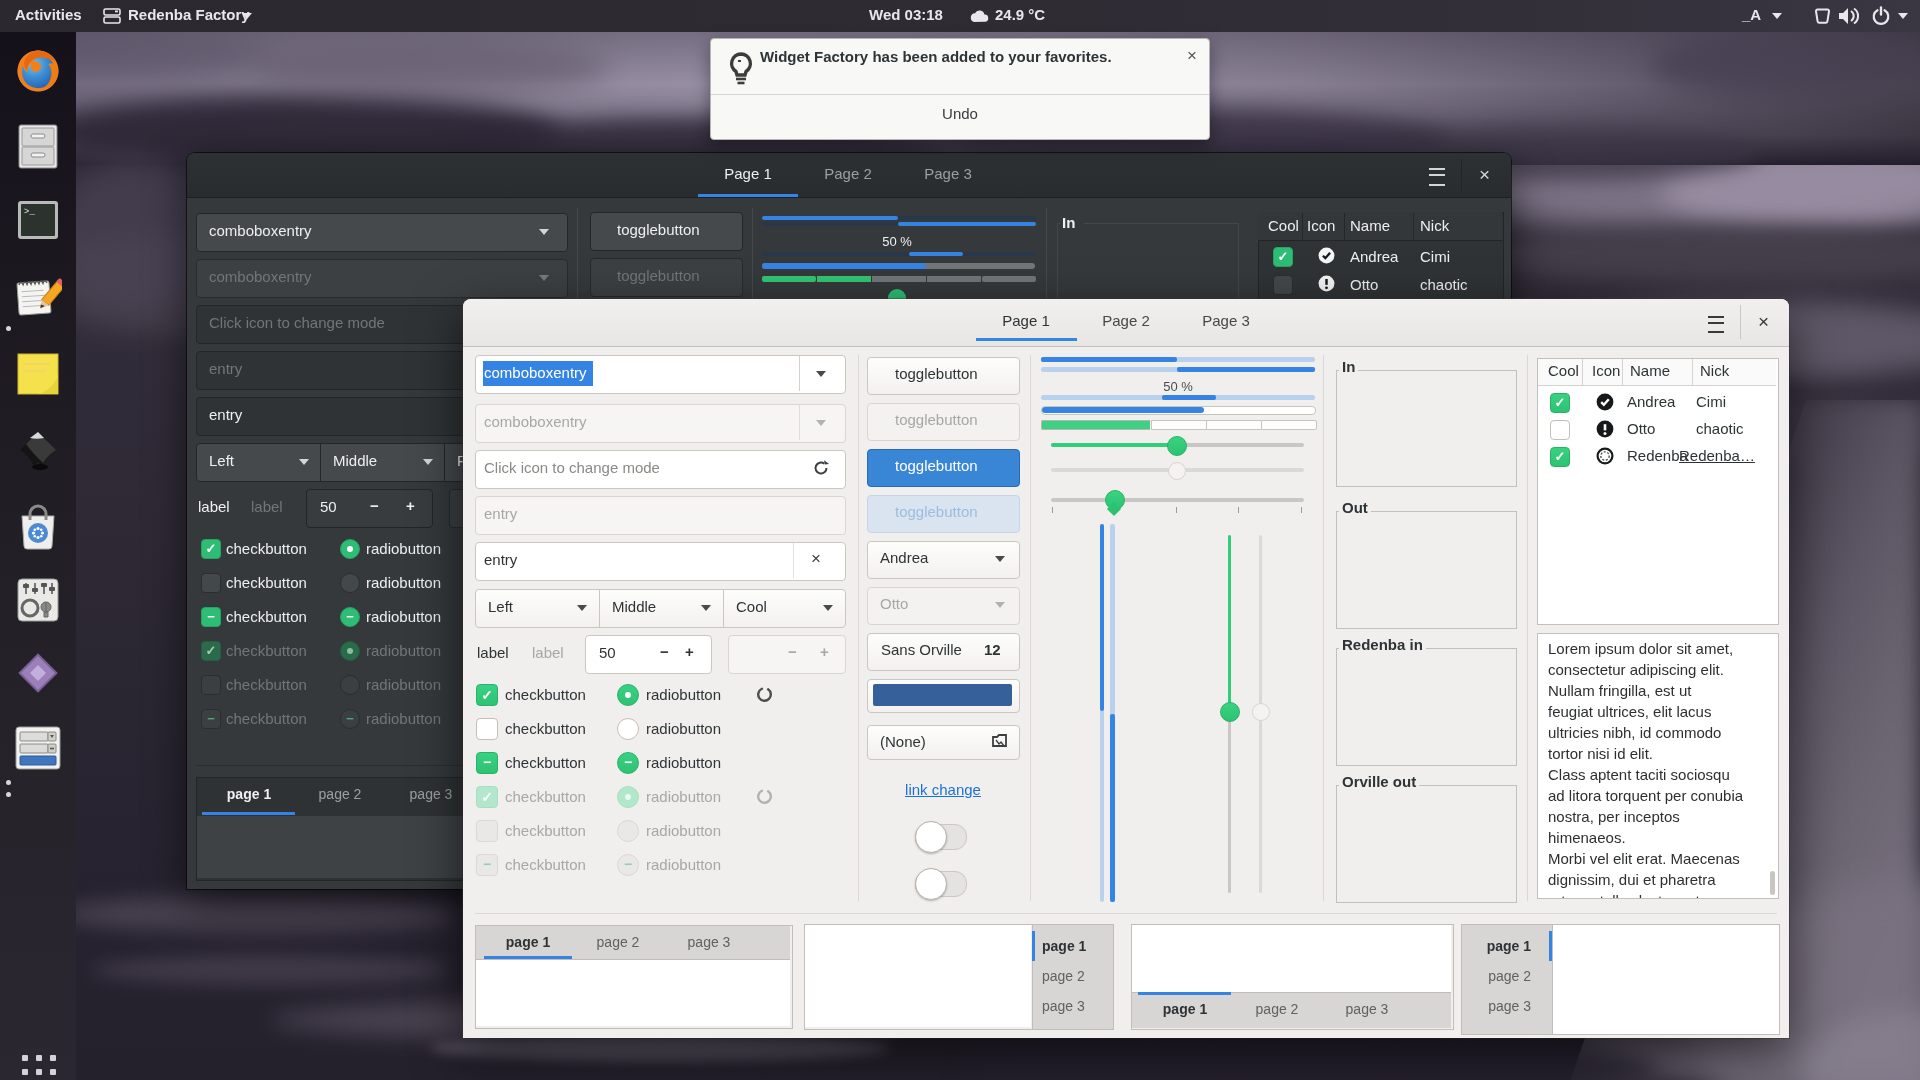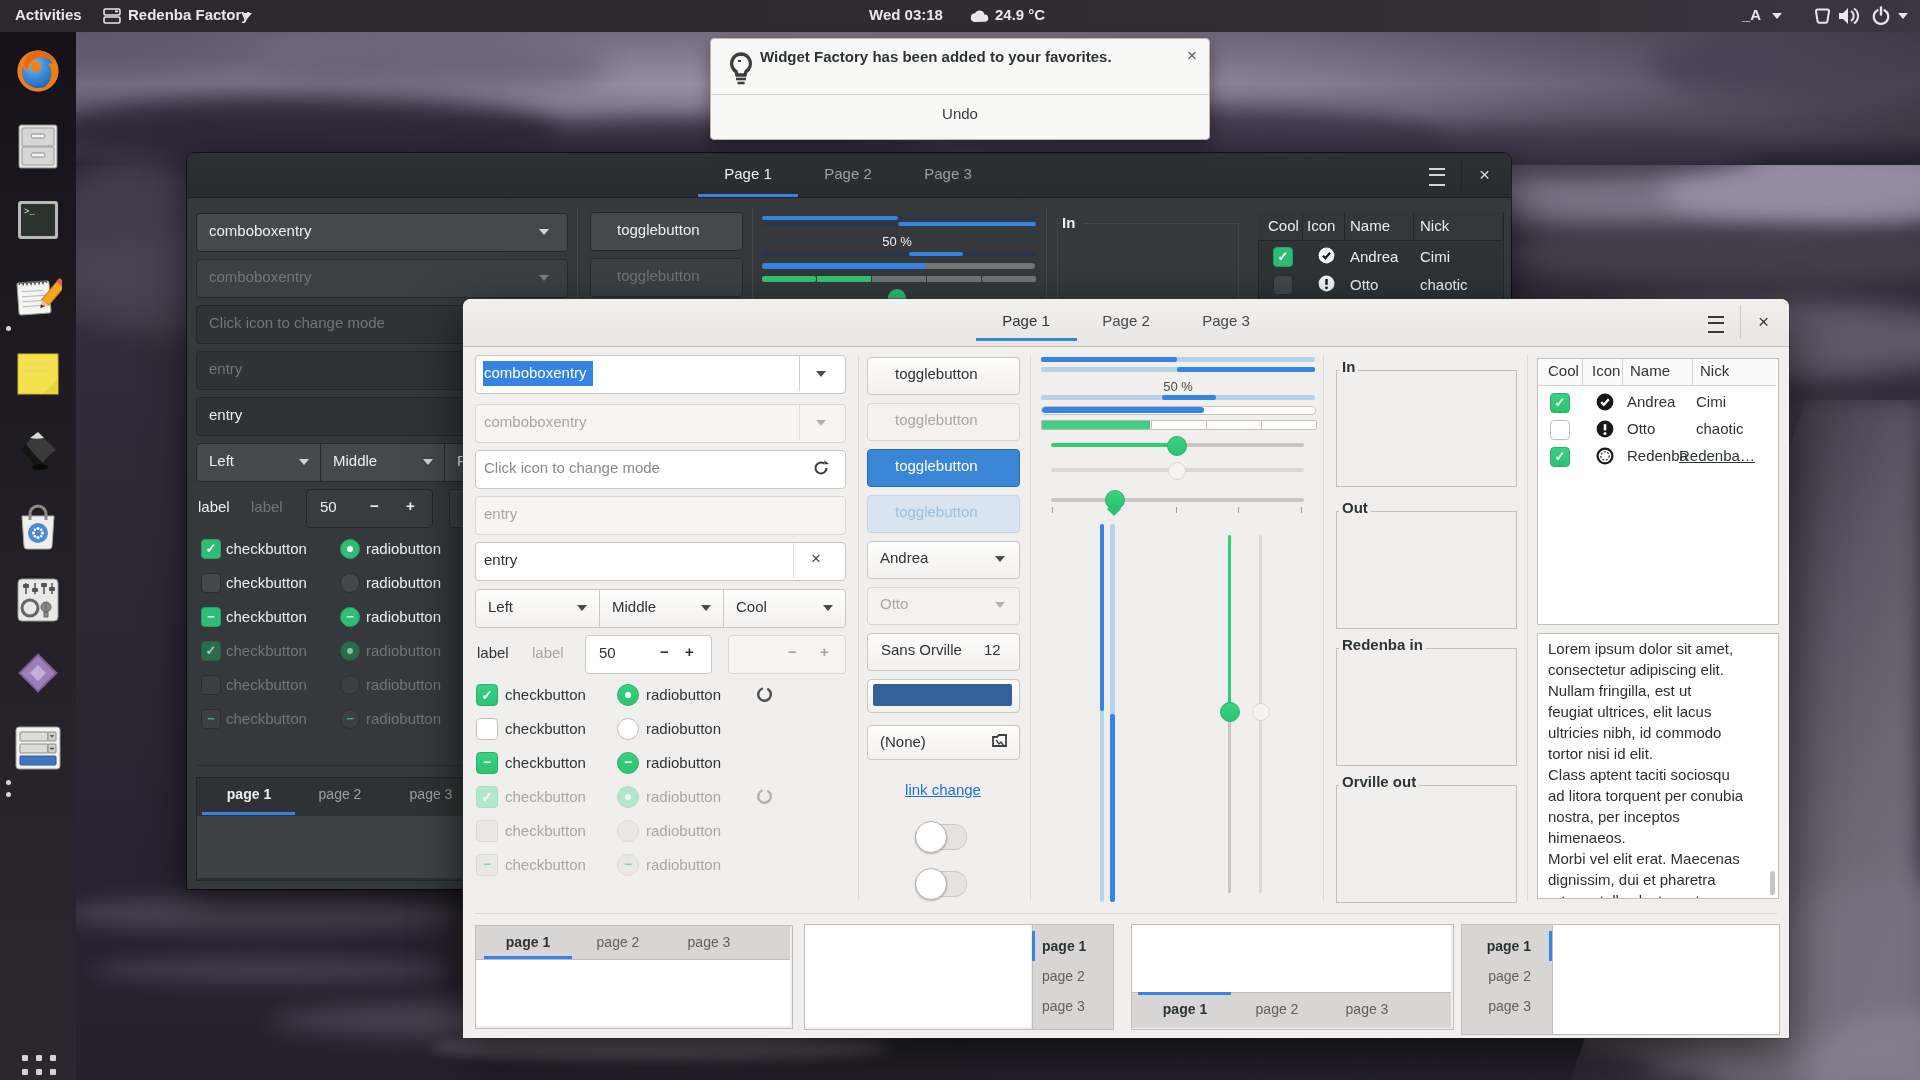--- a/index.html
+++ b/index.html
@@ -462,21 +462,21 @@
  <div class="abs" style="left:404px;top:196px;width:151px;height:36px;background:#d9e4f0;border:1px solid #c6d5e6;border-radius:4px;"></div>
  <div class="abs" style="left:432px;top:204px;font-size:15px;color:#9cbede;">togglebutton</div>
  <div class="abs b" style="left:404px;top:242px;width:151px;height:36px;"></div>
  <div class="abs t15" style="left:417px;top:250px;">Andrea</div>
  <div class="abs arr" style="left:532px;top:257px;"></div>
  <div class="abs bi" style="left:404px;top:288px;width:151px;height:36px;"></div>
  <div class="abs tg" style="left:417px;top:296px;">Otto</div>
  <div class="abs arrg" style="left:532px;top:303px;"></div>
  <div class="abs b" style="left:404px;top:334px;width:151px;height:36px;"></div>
  <div class="abs t15" style="left:418px;top:342px;">Sans Orville</div>
- <div class="abs t15" style="left:521px;top:342px;">12</div>
+ <div class="abs t15" style="left:521px;top:342px;font-weight:bold;">12</div>
  <div class="abs b" style="left:404px;top:380px;width:151px;height:32px;"></div>
  <div class="abs" style="left:410px;top:385px;width:139px;height:22px;background:#356099;border-radius:2px;"></div>
  <div class="abs b" style="left:404px;top:426px;width:151px;height:33px;"></div>
  <div class="abs t15" style="left:417px;top:434px;">(None)</div>
  <svg class="abs" style="left:528px;top:433px;" width="17" height="17" viewBox="0 0 17 17">
       <path d="M2 5 h4 l2-2 h7 v11 h-13 z" fill="none" stroke="#3d3e40" stroke-width="1.8"></path>
       <path d="M5 8 l3 4 2-2 3 4" fill="none" stroke="#3d3e40" stroke-width="1.4"></path>
     </svg>
  <div class="abs" style="left:404px;top:482px;width:152px;text-align:center;font-size:15px;color:#1c71d8;text-decoration:underline;">link change</div>
  <div class="abs" style="left:452px;top:525px;width:50px;height:24px;background:#e4e3e2;border:1px solid #cdc7c1;border-radius:12px;"></div>

